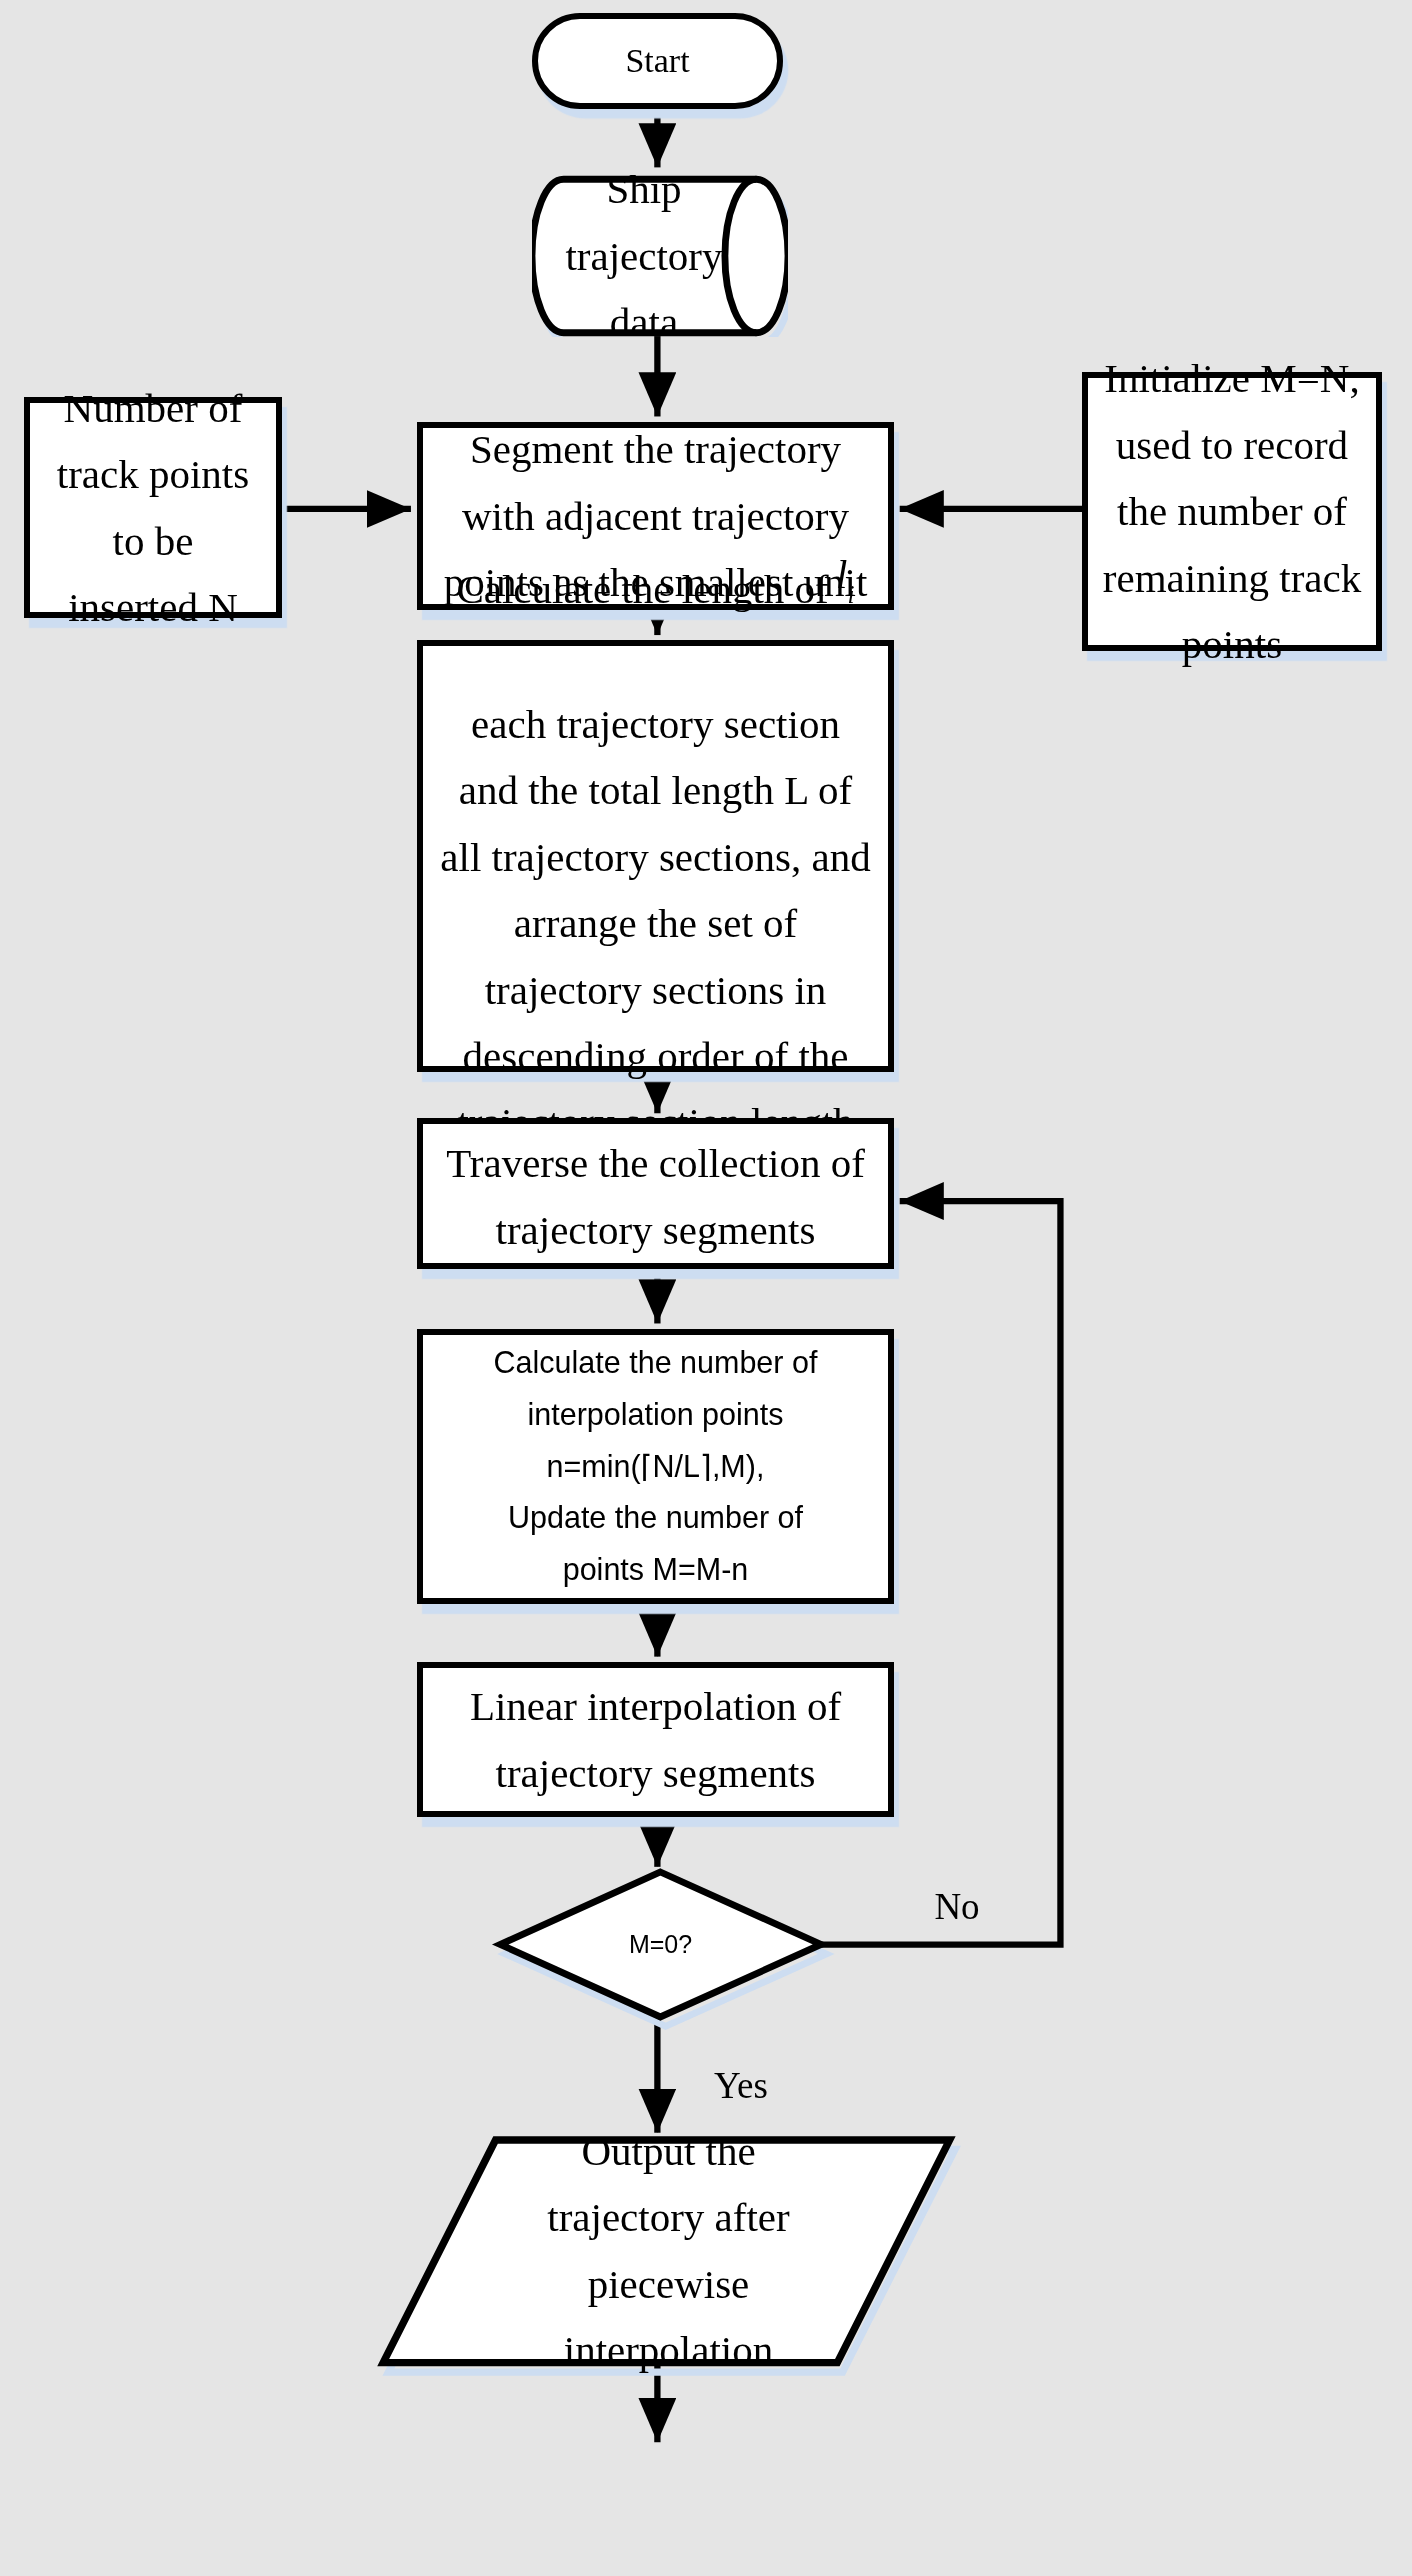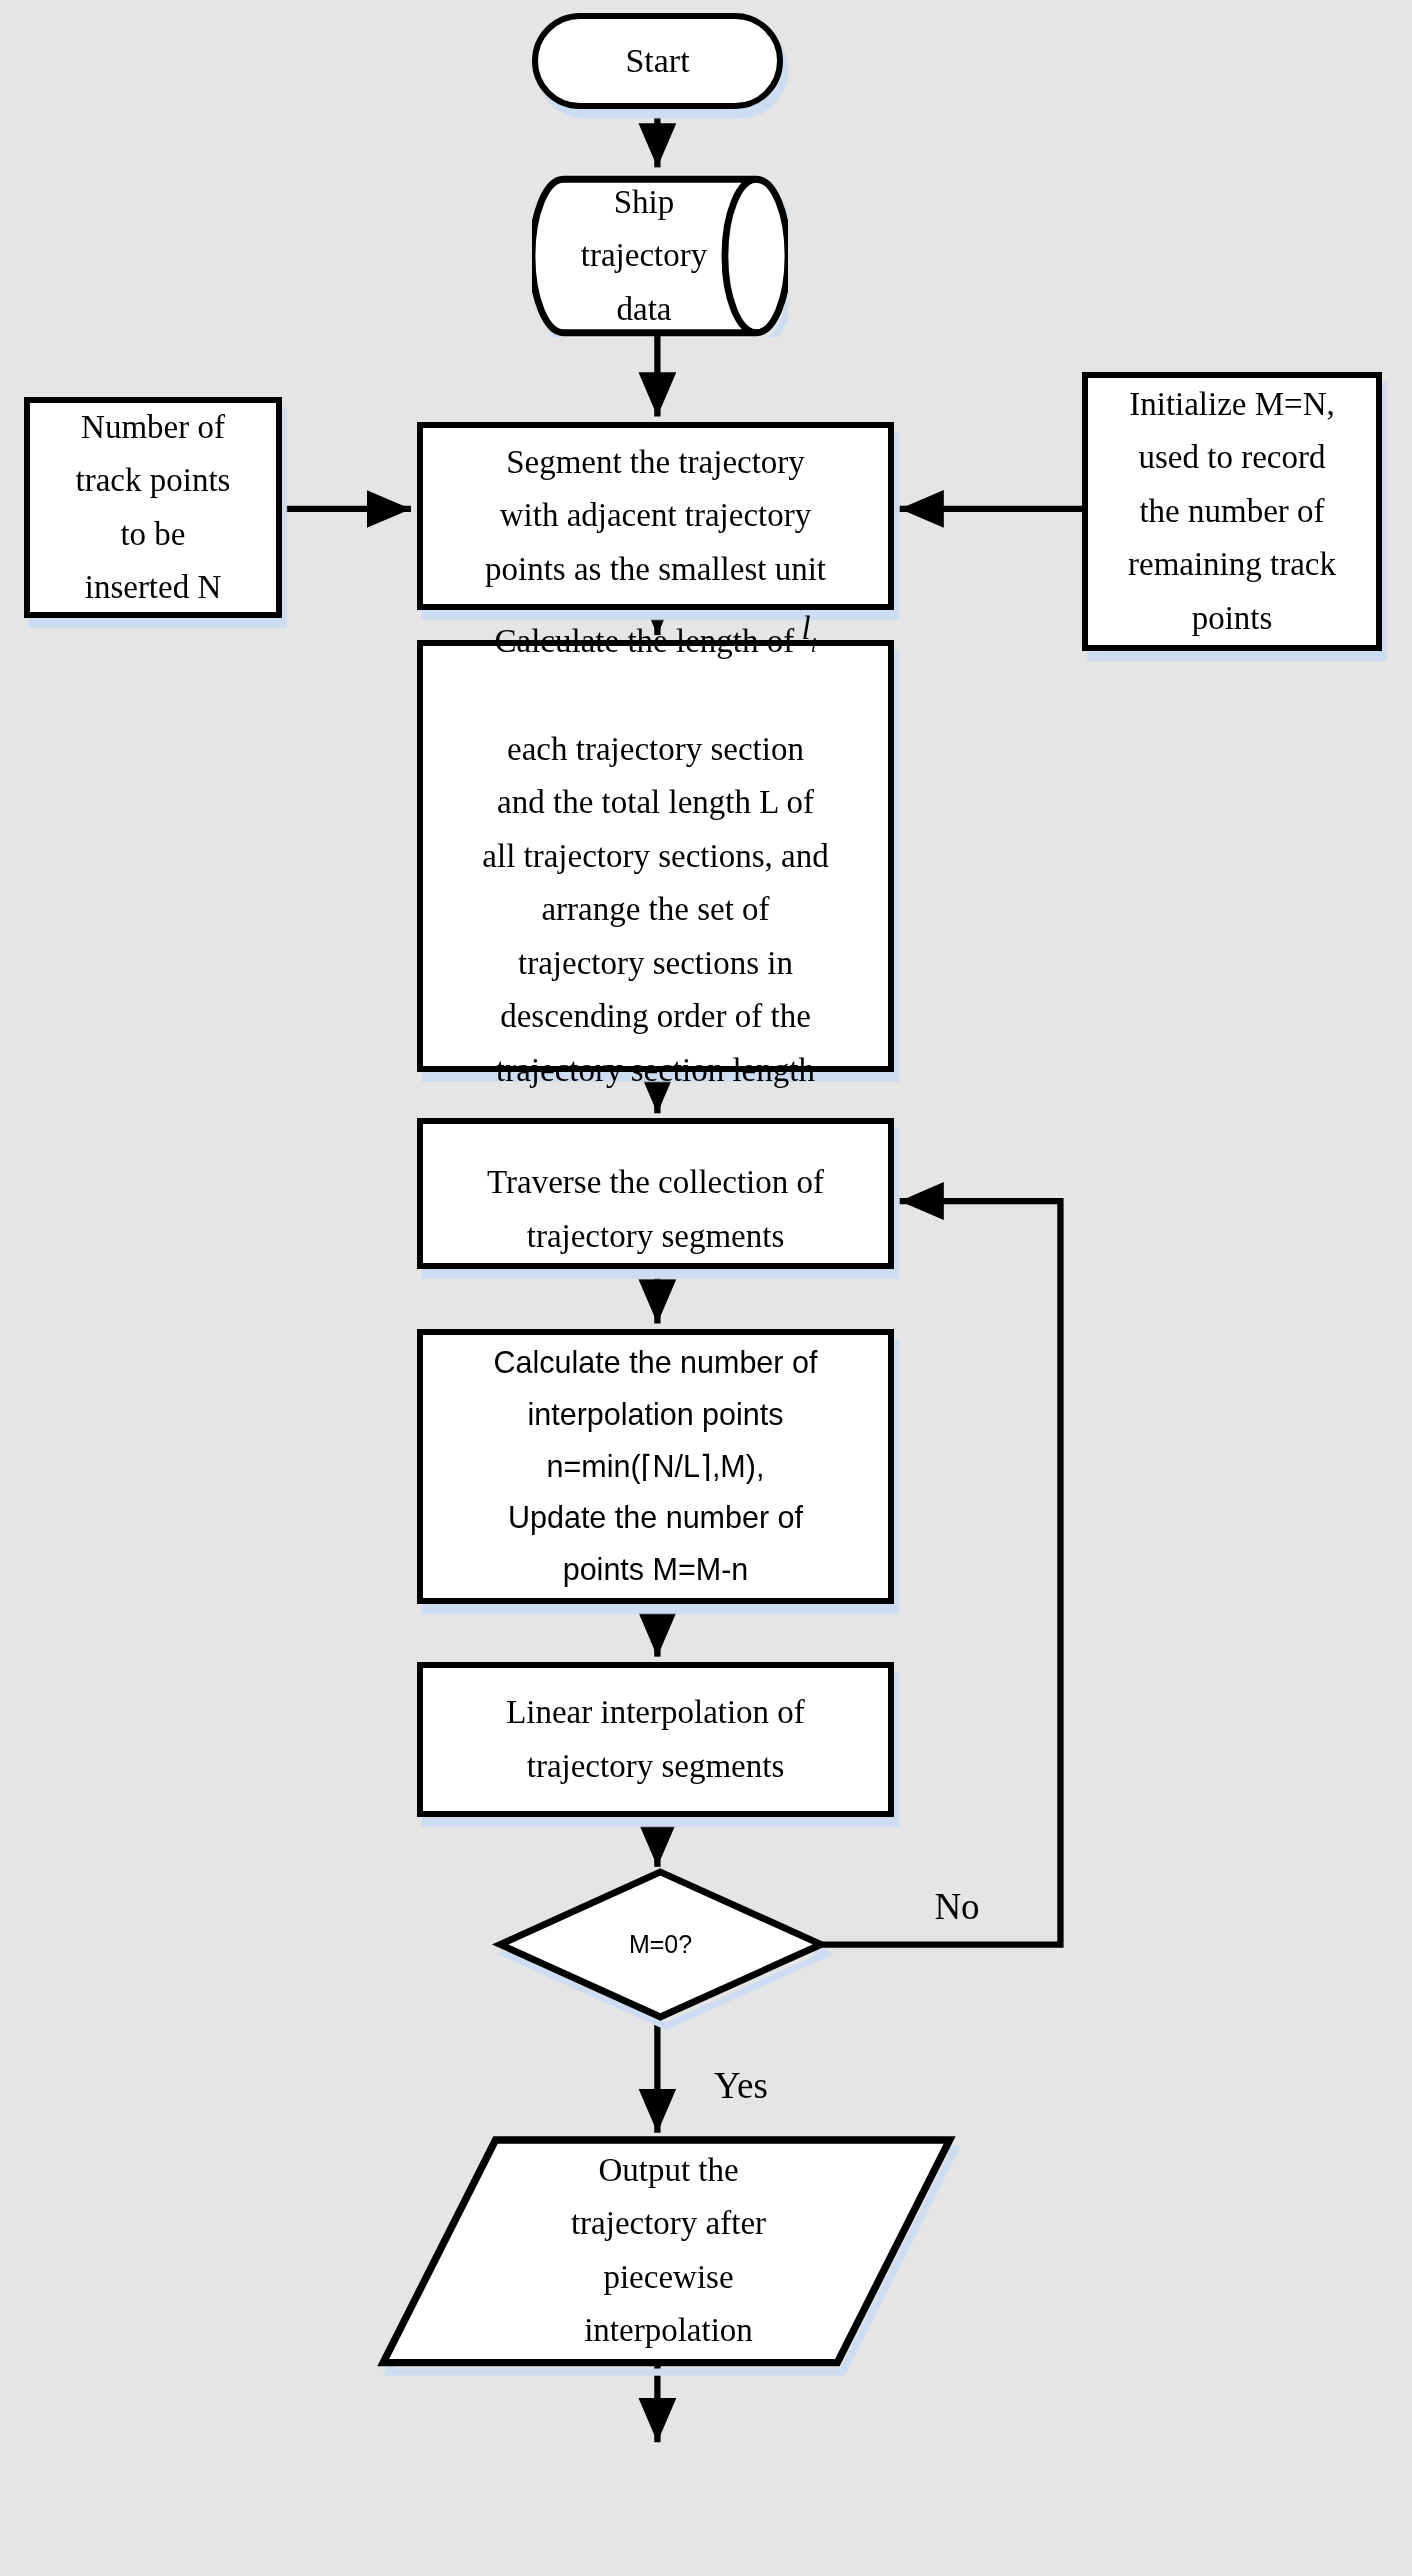--- a/index.html
+++ b/index.html
@@ -9,21 +9,21 @@
   }
   html,body{margin:0;padding:0;background:#ffffff;}
   .canvas{position:relative;width:1412px;height:2576px;background:#e5e5e5;overflow:hidden;
           font-family:"Liberation Serif","DejaVu Serif",serif;color:#000;}
   svg.connectors{position:absolute;left:0;top:0;z-index:0;}
   .node{position:absolute;z-index:2;box-sizing:border-box;display:flex;align-items:center;justify-content:center;
         text-align:center;background:var(--node-bg);}
   .rect{border:6.8px solid var(--line);box-shadow:5.3px 9.5px 1.1px var(--shadow);}
   .stadium{border:6.8px solid var(--line);border-radius:58px;box-shadow:5.3px 9.5px 1.1px var(--shadow);
            font-size:34px;}
-  .serif-text{font-size:33px;line-height:1.62;white-space:pre-line;}
+  .serif-text{font-size:41px;line-height:1.62;white-space:pre-line;}
   .sans{font-family:"Liberation Sans","DejaVu Sans",sans-serif;font-size:30.5px;line-height:1.7;white-space:pre-line;}
   .svgnode{position:absolute;z-index:1;background:transparent;}
   .overlay-text{position:absolute;z-index:3;display:flex;align-items:center;justify-content:center;
                 text-align:center;background:transparent;}
   .edge-label{position:absolute;z-index:3;font-size:37px;display:flex;align-items:center;justify-content:center;}
   .mathli{font-style:italic;position:relative;top:-0.38em;margin-left:7.4px;}
   .mathli sub{font-size:0.62em;font-style:italic;position:relative;top:0.25em;}
   .line1{white-space:nowrap;}
 </style>
 </head>

